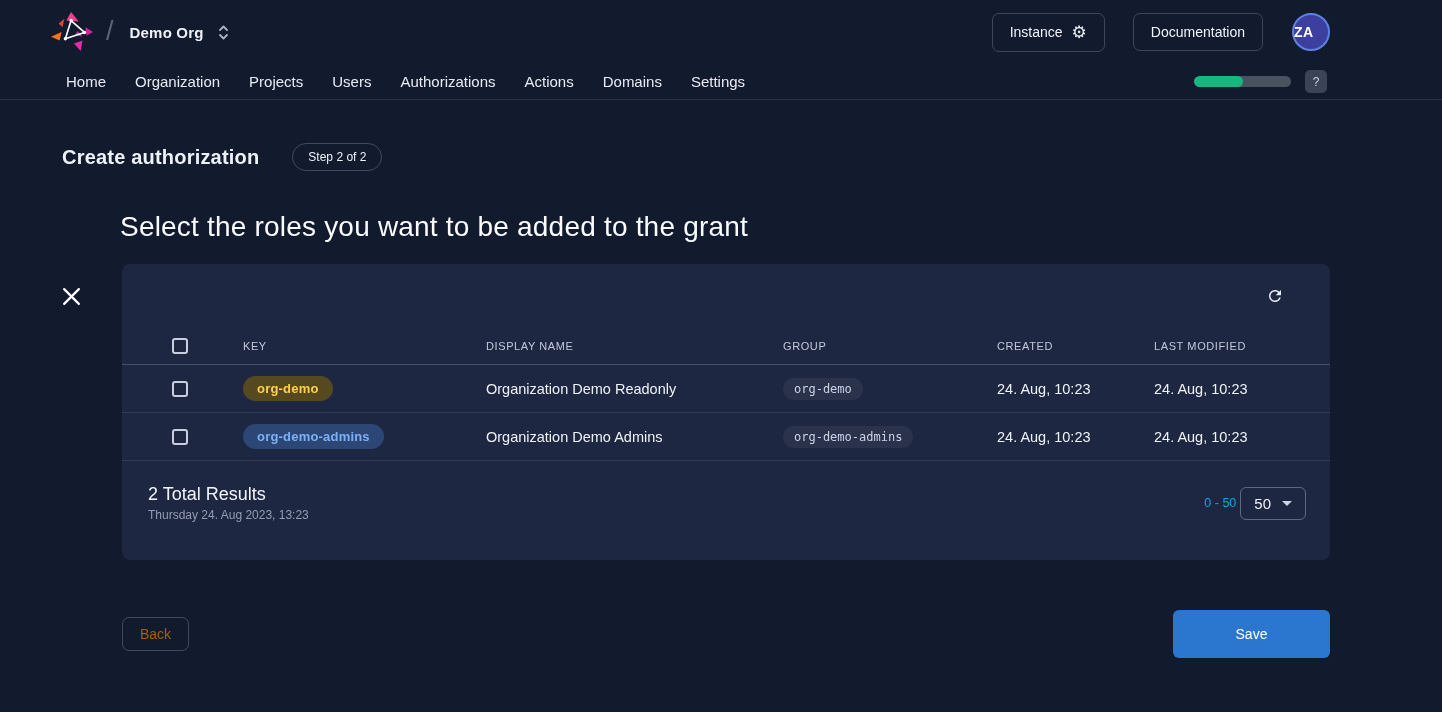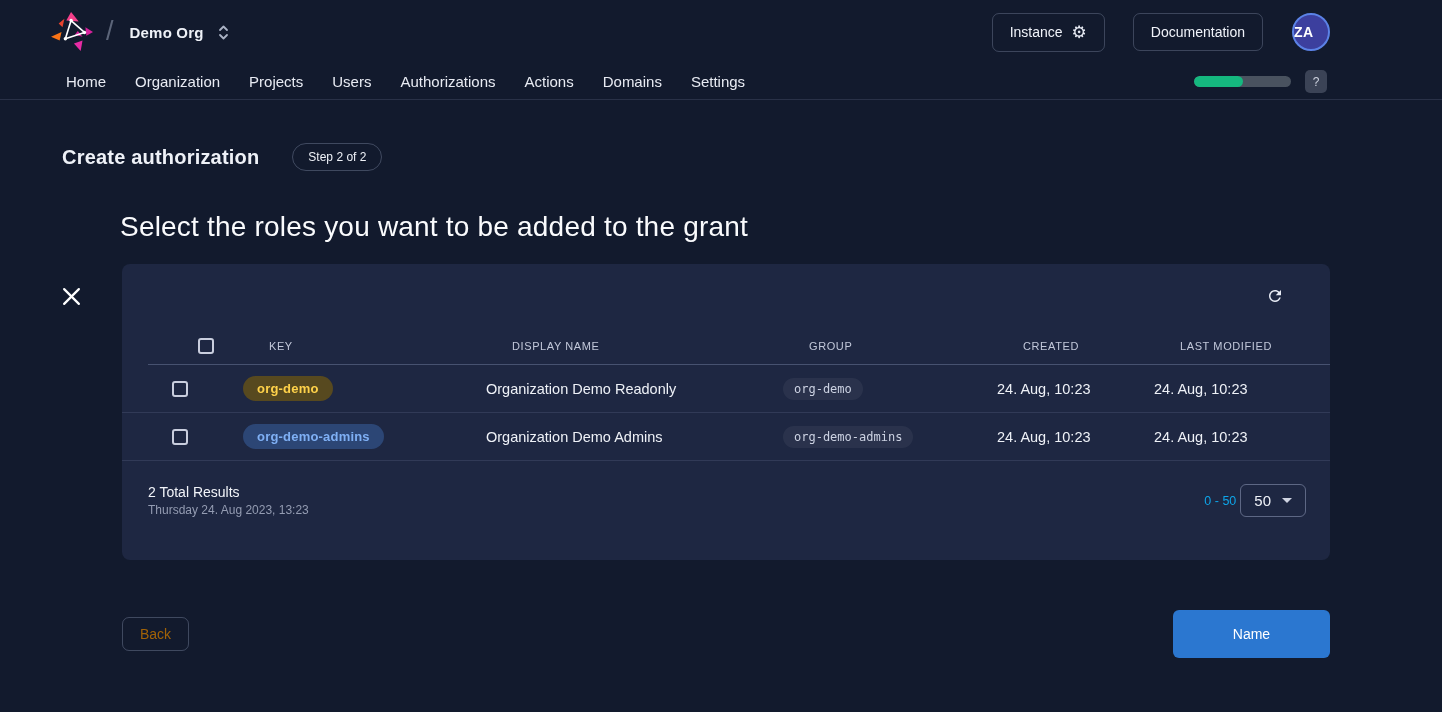--- a/index.html
+++ b/index.html
@@ -63,21 +63,21 @@
     background: var(--card-bg, #1e2742); border-radius: 8px;
   }
   .card-toolbar { height: 64px; display: flex; align-items: center; justify-content: flex-end; padding-right: 42px; }
   .icon-btn { background: transparent; border: none; cursor: pointer; display: inline-flex; padding: 4px; }
 
   .trow {
     display: grid;
     grid-template-columns: 121px 243px 297px 214px 157px auto;
     align-items: center;
   }
-  .thead { height: 37px; border-bottom: 1px solid rgba(150,163,198,0.35); margin-left: 26px; }
+  .thead { height: 37px; border-bottom: 1px solid rgba(150,163,198,0.35); }
   .th { font-size: 11px; font-weight: 500; letter-spacing: .6px; color: #c2c8da; text-transform: uppercase; }
   .tbody-row { height: 48px; border-bottom: 1px solid rgba(150,163,198,0.16); cursor: pointer; }
   .cb-cell { padding-left: 50px; display: flex; }
   .checkbox {
     width: 16px; height: 16px; border: 2px solid #c9cede; border-radius: 3px;
     background: transparent; cursor: pointer; display: inline-block;
   }
   .cell { font-size: 14.5px; color: #eef1f7; }
   .chip-key {
     display: inline-block; padding: 5px 14px; border-radius: 999px;
@@ -85,21 +85,21 @@
   }
   .chip-gold { color: var(--key-gold, #ffd24a); background: #57491f; }
   .chip-blue { color: var(--key-blue, #7fb0f5); background: #2c4675; }
   .chip-group {
     display: inline-block; padding: 4px 11px; border-radius: 999px;
     font-family: "DejaVu Sans Mono", monospace; font-size: 12px;
     color: #ccd2e2; background: rgba(255,255,255,0.055);
   }
 
   .card-footer { display: flex; align-items: center; justify-content: space-between; padding: 23px 24px 0 26px; }
-  .total-line { font-size: 14px; color: #f2f4f9; }
+  .total-line { font-size: 18px; color: #f2f4f9; }
   .ts-line { font-size: 12px; color: #949cb2; margin-top: 3px; }
   .footer-right { display: flex; align-items: center; }
   .range-label { font-size: 12.5px; color: #0ea5e9; margin-right: 4px; }
   .page-size-select {
     display: inline-flex; align-items: center; gap: 11px; cursor: pointer;
     border: 1px solid rgba(170,182,212,0.45); border-radius: 6px;
     padding: 7px 13px; font-size: 15px; color: #eef1f7; background: transparent; font-family: inherit;
   }
   .caret-down { width: 0; height: 0; border-left: 5px solid transparent; border-right: 5px solid transparent; border-top: 5px solid #cfd4e2; }
 
@@ -242,16 +242,16 @@
         </div>
       </div>
     </div>
   </section>
 
   <div class="actions-row">
     <button class="back-btn">
       <span>Back</span>
     </button>
     <button class="save-btn">
-      <span>Name</span>
+      <span>Save</span>
     </button>
   </div>
 </main>
 
 </body></html>

